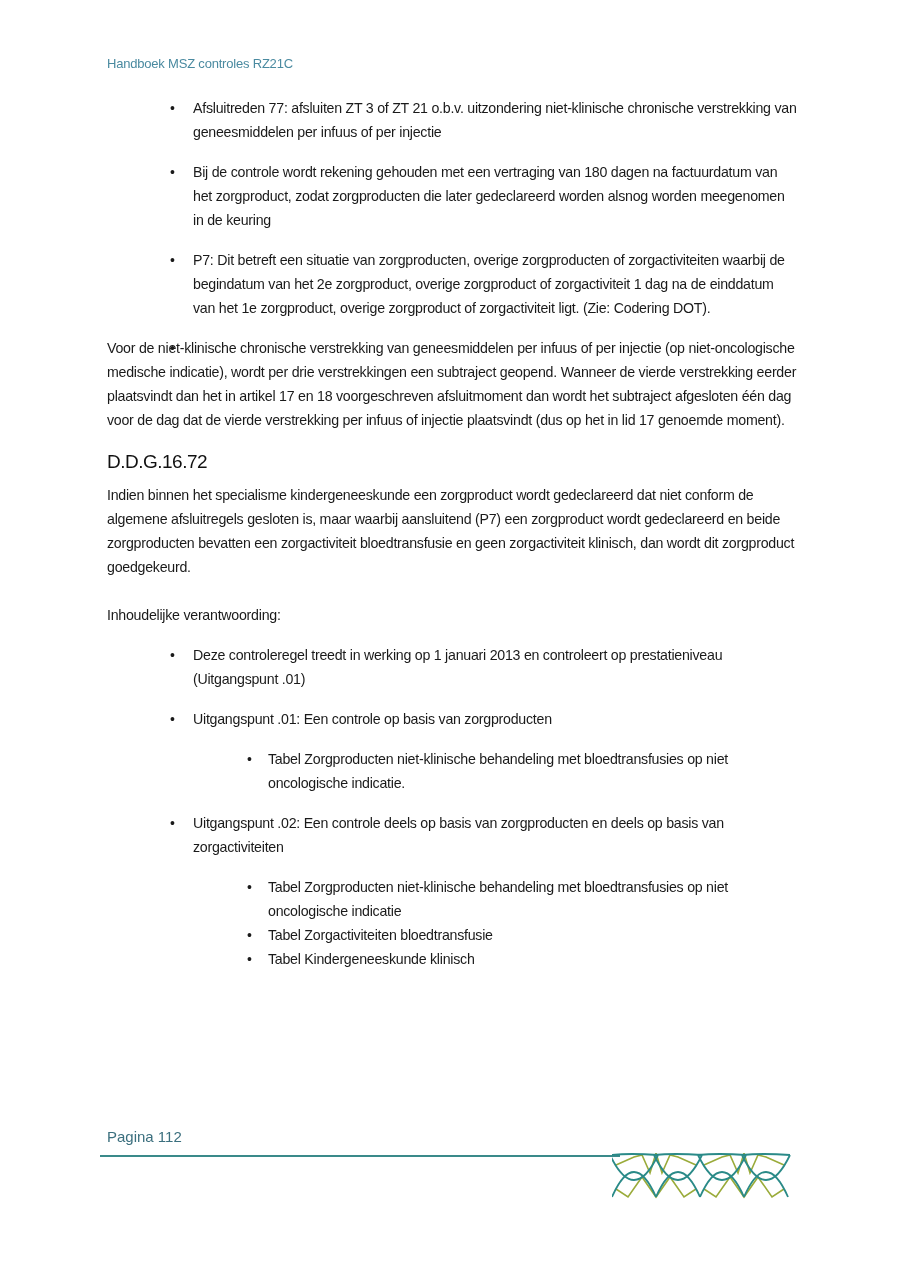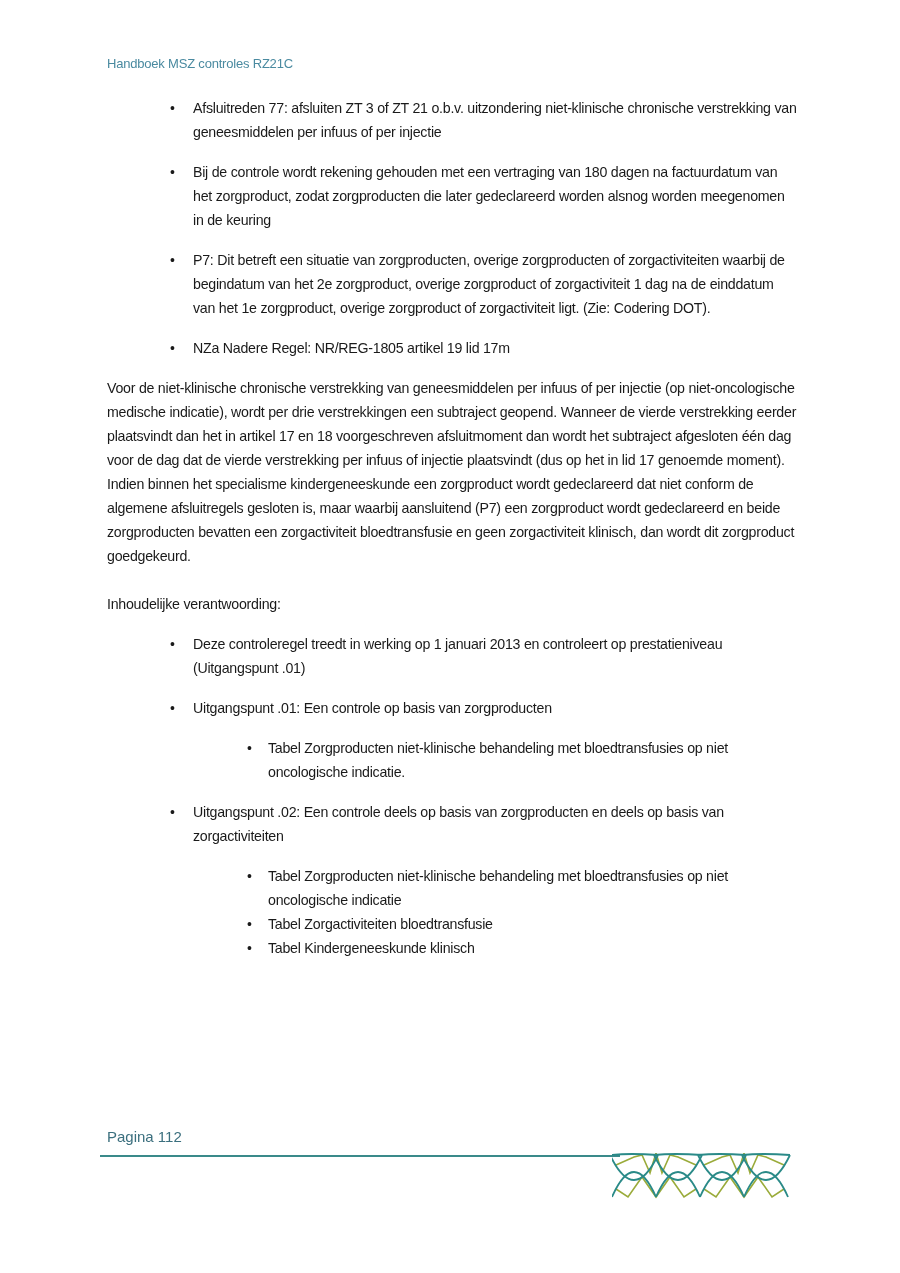--- a/index.html
+++ b/index.html
@@ -122,26 +122,26 @@
     <li class="bullet-item spaced">
       <span class="dot">•</span>
       <span>Bij de controle wordt rekening gehouden met een vertraging van 180 dagen na factuurdatum van het zorgproduct, zodat zorgproducten die later gedeclareerd worden alsnog worden meegenomen in de keuring</span>
     </li>
     <li class="bullet-item spaced">
       <span class="dot">•</span>
       <span>P7: Dit betreft een situatie van zorgproducten, overige zorgproducten of zorgactiviteiten waarbij de begindatum van het 2e zorgproduct, overige zorgproduct of zorgactiviteit 1 dag na de einddatum van het 1e zorgproduct, overige zorgproduct of zorgactiviteit ligt. (Zie: Codering DOT).</span>
     </li>
     <li class="bullet-item spaced">
       <span class="dot">•</span>
-      <span>NZa Nadere Regel: NR/REG-1805 artikel 19 lid 17m</span>
     </li>
   </ul>
 
   <p class="para">Voor de niet-klinische chronische verstrekking van geneesmiddelen per infuus of per injectie (op niet-oncologische medische indicatie), wordt per drie verstrekkingen een subtraject geopend. Wanneer de vierde verstrekking eerder plaatsvindt dan het in artikel 17 en 18 voorgeschreven afsluitmoment dan wordt het subtraject afgesloten één dag voor de dag dat de vierde verstrekking per infuus of injectie plaatsvindt (dus op het in lid 17 genoemde moment).</p>
 
+  <div class="heading">D.D.G.16.72</div>
   <p class="para">Indien binnen het specialisme kindergeneeskunde een zorgproduct wordt gedeclareerd dat niet conform de algemene afsluitregels gesloten is, maar waarbij aansluitend (P7) een zorgproduct wordt gedeclareerd en beide zorgproducten bevatten een zorgactiviteit bloedtransfusie en geen zorgactiviteit klinisch, dan wordt dit zorgproduct goedgekeurd.</p>
 
   <div class="label">Inhoudelijke verantwoording:</div>
 
   <ul class="bullet-list">
     <li class="bullet-item spaced">
       <span class="dot">•</span>
       <span>Deze controleregel treedt in werking op 1 januari 2013 en controleert op prestatieniveau (Uitgangspunt .01)</span>
     </li>
     <li class="bullet-item spaced">

